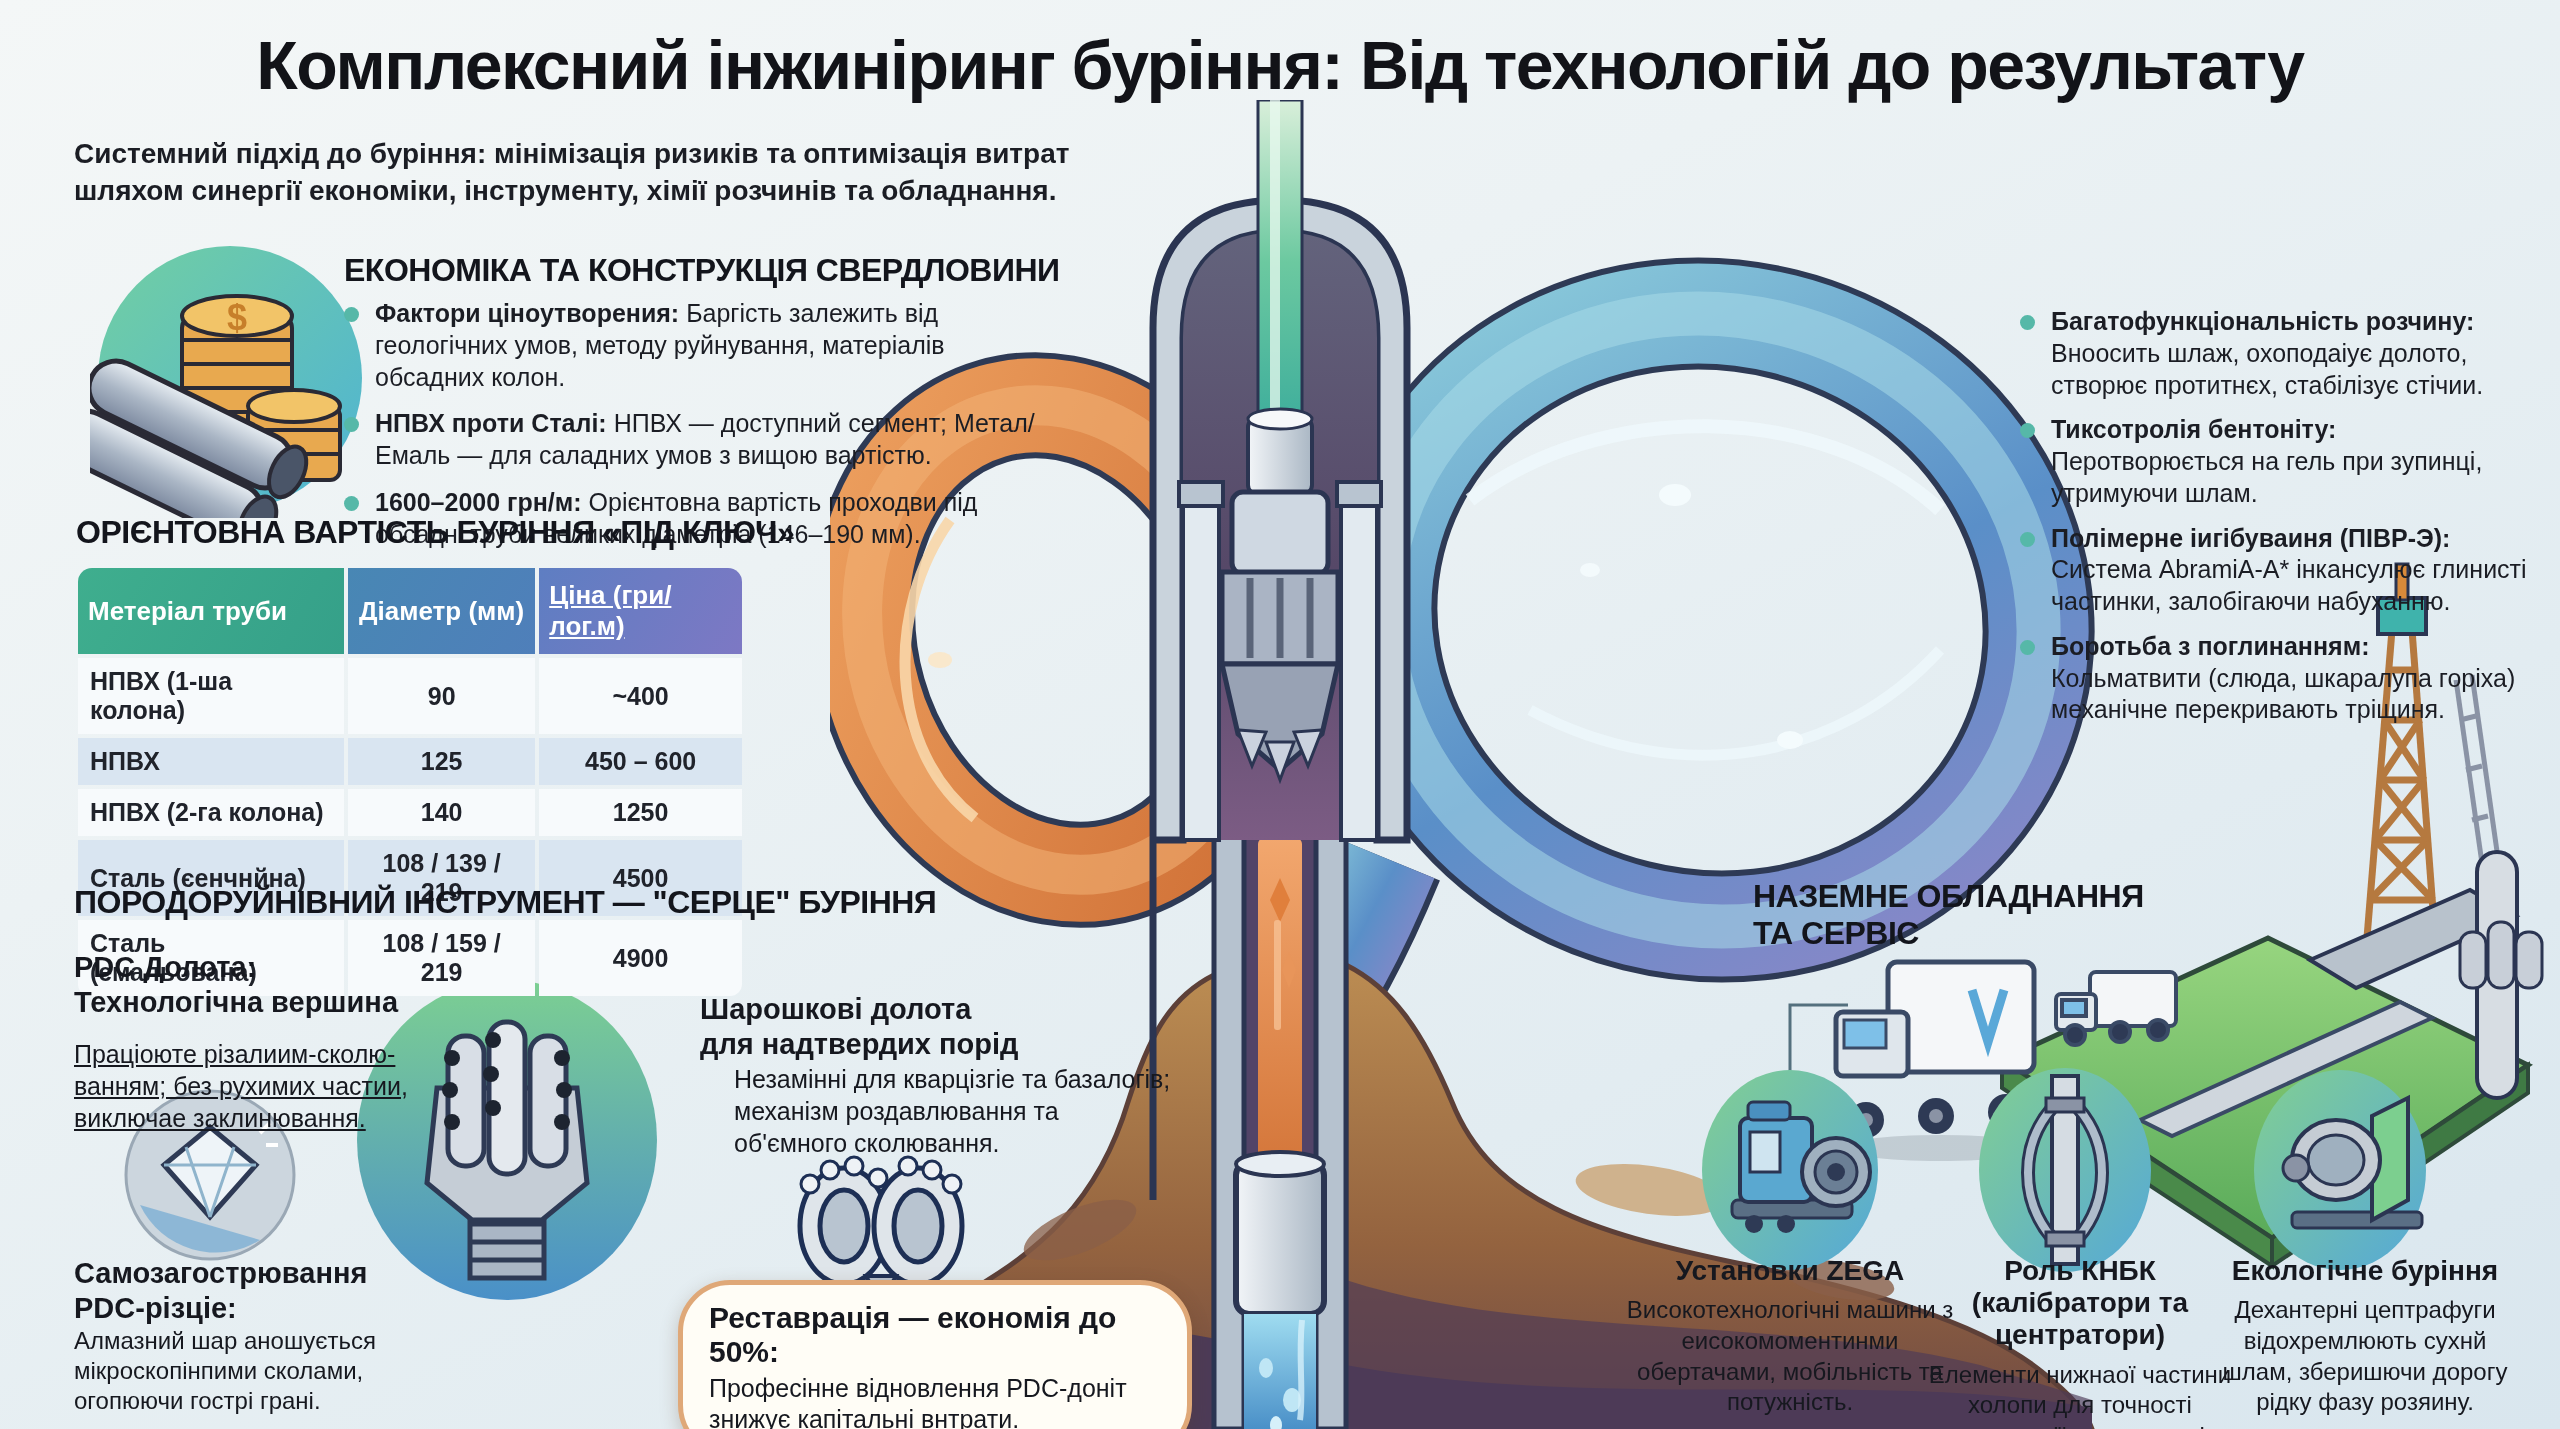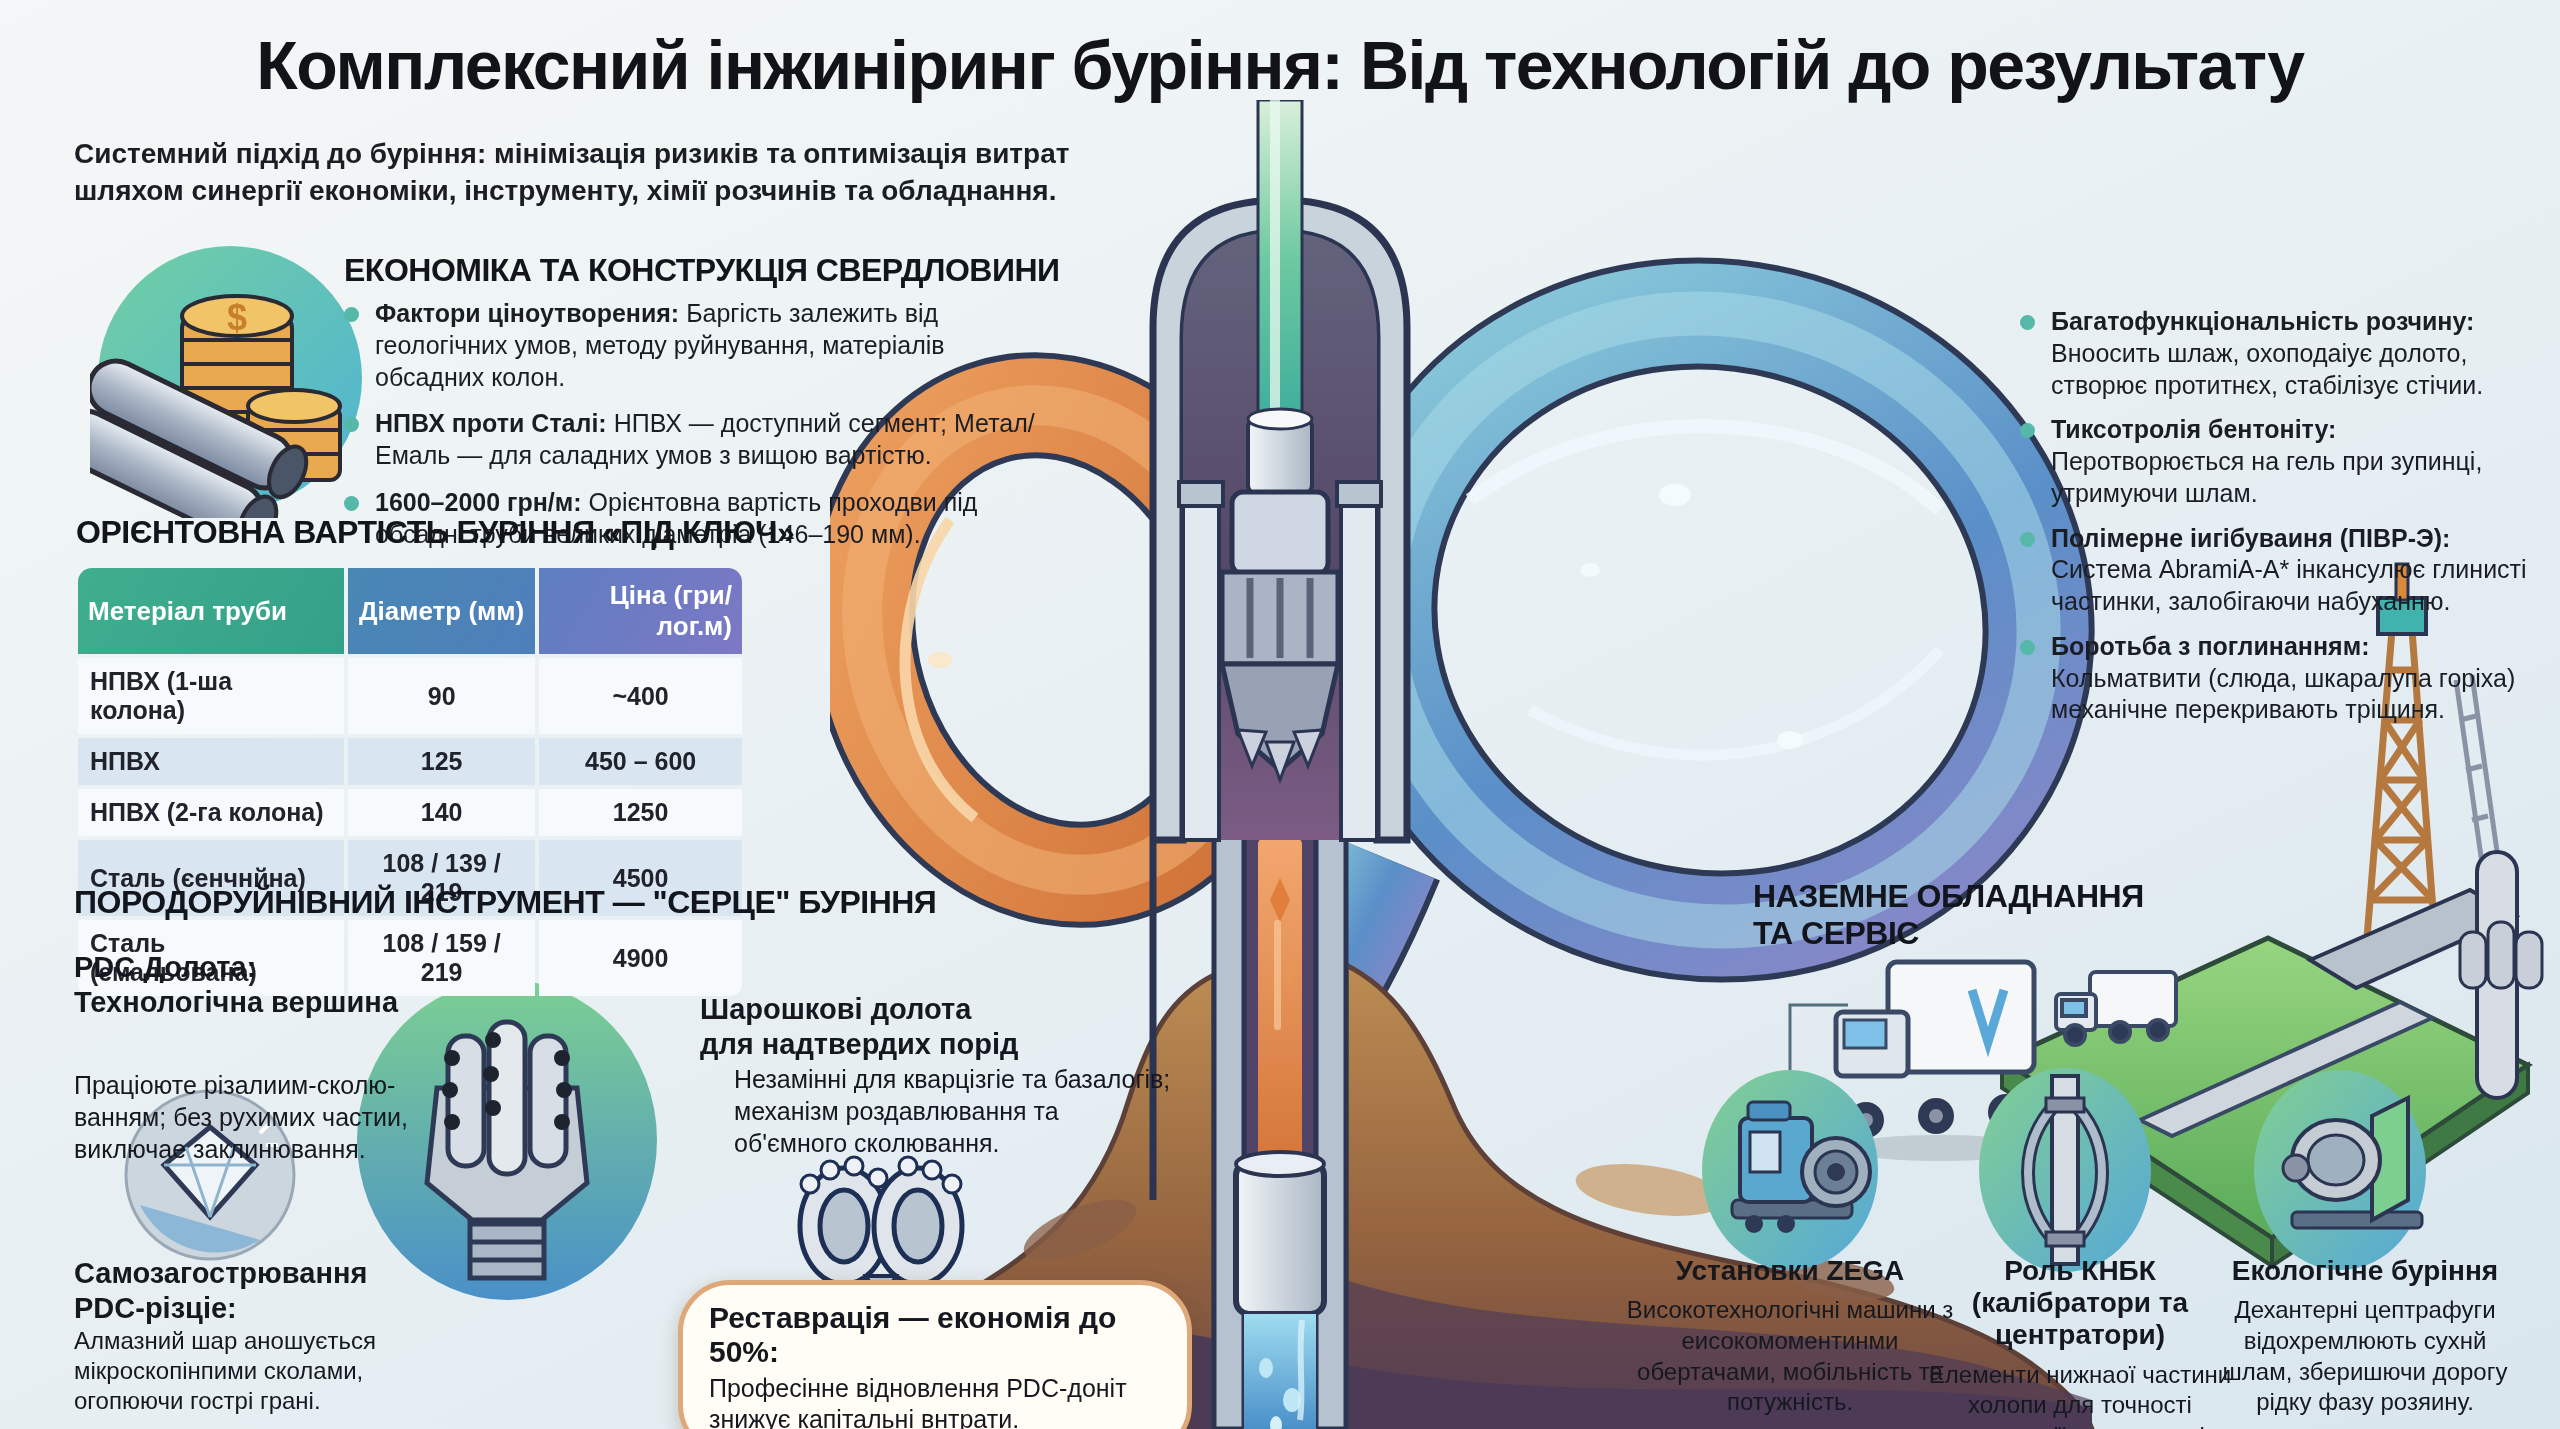--- a/index.html
+++ b/index.html
@@ -22,32 +22,32 @@
   .lead{font-weight:700;}
   .econ-bullets{top:298px;left:344px;width:700px;gap:15px;}
   .chem-bullets{top:306px;left:2020px;width:528px;gap:13px;}
 
   table.cost{top:564px;left:74px;width:672px;border-collapse:separate;border-spacing:4px;position:absolute;z-index:5;}
   table.cost th{
     color:#fff;font-size:26px;font-weight:800;padding:12px 10px;text-align:left;
   }
   table.cost th.c1{background:linear-gradient(120deg,#3fae8e,#35a089);border-radius:14px 0 0 0;margin-left:36px;}
   table.cost th.c2{background:linear-gradient(120deg,#4887b4,#4f7fba);text-align:center;}
-  table.cost th.c3{background:linear-gradient(120deg,#5e7ec2,#7d78c4);border-radius:0 14px 0 0;text-align:right;}
+  table.cost th.c3{background:linear-gradient(120deg,#5e7ec2,#7d78c4);border-radius:0 14px 0 0;text-align:left;text-decoration:underline;}
   table.cost td{
     font-size:25px;font-weight:700;color:#20232b;padding:9px 12px;background:#f7fafc;
   }
   table.cost tr:nth-child(even) td{background:#d9e5f1;}
   table.cost td.num{text-align:center;font-weight:600;}
   table.cost tr:last-child td:first-child{border-radius:0 0 0 12px;}
   table.cost tr:last-child td:last-child{border-radius:0 0 12px 0;}
   .tbl-head{top:514px;left:76px;}
 
   .pdc-title{top:950px;left:74px;font-size:29px;font-weight:800;line-height:1.2;}
-  .pdc-text{top:1069px;left:74px;width:345px;font-size:25px;line-height:1.28;}
+  .pdc-text{top:1038px;left:74px;width:345px;font-size:25px;line-height:1.28;text-decoration:underline;}
   .ss-title{top:1256px;left:74px;font-size:29px;font-weight:800;line-height:1.2;}
   .ss-text{top:1326px;left:74px;width:340px;font-size:24px;line-height:1.26;}
   .roll-title{top:992px;left:700px;font-size:29px;font-weight:800;line-height:1.2;}
   .roll-text{top:1064px;left:700px;width:440px;font-size:25px;line-height:1.27;margin-left:34px;}
   .restore{
     top:1280px;left:678px;width:452px;padding:16px 26px;
     background:#fffdf6;border:5px solid #dfa878;border-radius:52px;
     box-shadow:0 6px 18px rgba(90,60,30,.25);
   }
   .restore .rt{font-size:30px;font-weight:800;margin-bottom:4px;}

